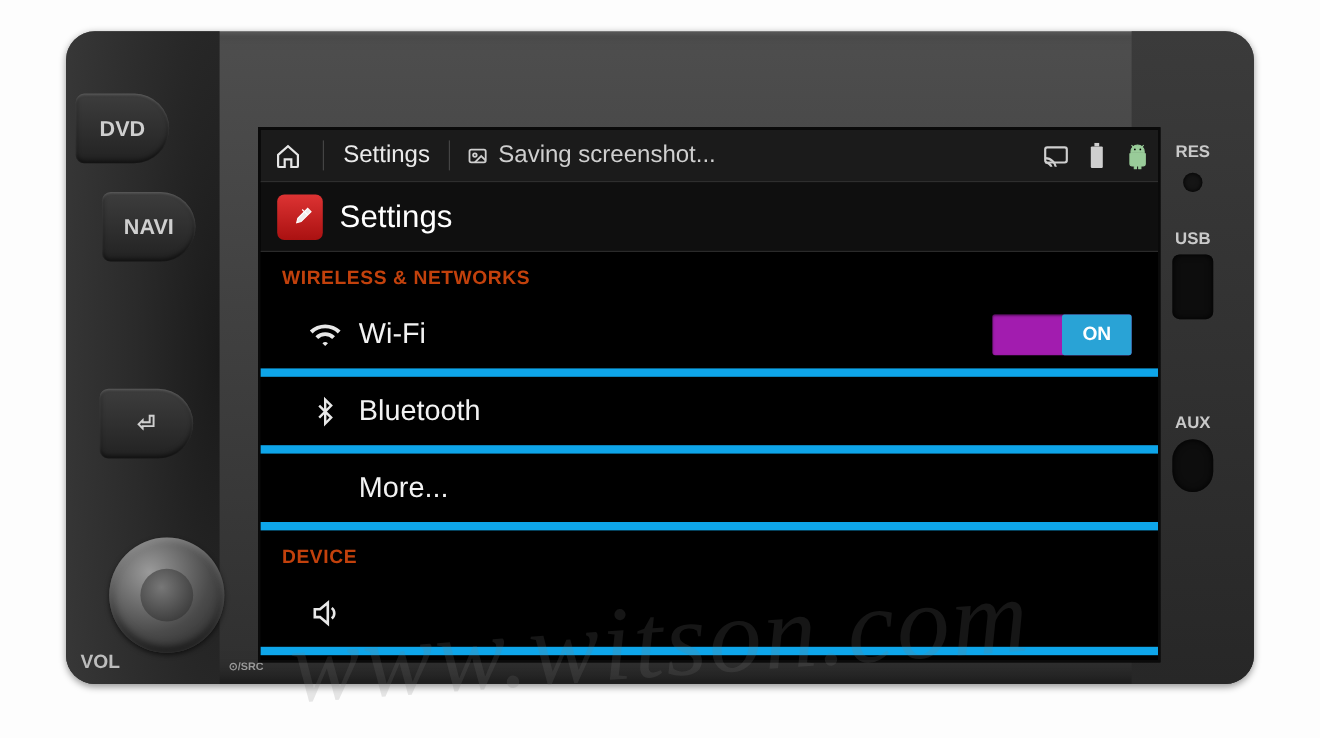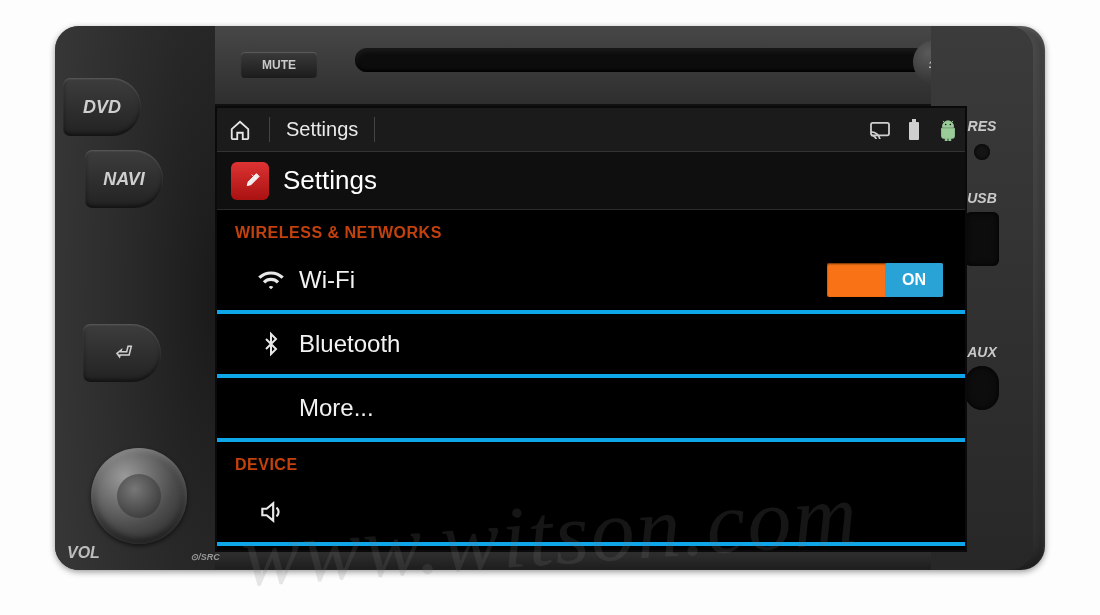--- a/index.html
+++ b/index.html
@@ -11,24 +11,23 @@
     position: absolute;
     left: 55px; top: 26px;
     width: 990px; height: 544px;
     background: linear-gradient(180deg,#4e4e4e,#2f2f2f);
     border-radius: 24px;
     box-shadow: inset 0 2px 4px rgba(255,255,255,.15), inset 0 -6px 18px rgba(0,0,0,.5), 0 2px 6px rgba(0,0,0,.4);
   }
   
   .left-panel {
     position: absolute;
-    left: 0; top: 0; width: 160px; height: 100%;
+    left: 0; top: 0; width: 128px; height: 100%;
     background: radial-gradient(120% 140% at 100% 50%, #1a1a1a 0%, #2a2a2a 45%, #3a3a3a 100%);
     border-radius: 24px 0 0 24px;
-    font-style: italic;
   }
   .curve-btn {
     position: absolute;
     width: 78px; height: 58px;
     background: linear-gradient(180deg,#3d3d3d,#222);
     color: #cfcfcf;
     font-size: 18px; font-weight: bold;
     display:flex;align-items:center;justify-content:center;
     border-radius: 10px 40px 40px 10px;
     text-align:center; line-height:1.05;
@@ -44,24 +43,23 @@
   }
   .knob::after{
     content:""; position:absolute; inset:26px; border-radius:50%;
     background: radial-gradient(circle at 40% 35%, #777, #2c2c2c);
   }
   .vol-lbl { position:absolute; bottom:8px; left:12px; font-size:16px; color:#bdbdbd; font-weight:bold;}
   .src-lbl { position:absolute; bottom:8px; left:134px; font-size:10px; color:#999; font-weight:bold; transform:scale(.9);}
 
   
   .right-panel {
-    position:absolute; right:12px; top:0; width:102px; height:100%;
+    position:absolute; right:0; top:0; width:102px; height:100%;
     background: linear-gradient(180deg,#3b3b3b,#272727);
     border-radius: 0 24px 24px 0;
-    font-style: italic;
   }
   .port-lbl { color:#c9c9c9; font-size:14px; font-weight:bold; text-align:center;}
   .slot {
     width:34px; height:54px; margin:6px auto 14px;
     background:#0d0d0d; border-radius:6px;
     box-shadow: inset 0 0 6px #000;
   }
 
   
   .top-strip{
@@ -124,26 +122,26 @@
   }
 
   .section-label{
     color:#c2410c; font-size:16px; letter-spacing:.5px;
     padding:14px 18px 8px; font-weight:bold;
   }
   .row{
     display:flex; align-items:center;
     height:64px; padding:0 22px 0 34px;
     color:#f2f2f2; font-size:24px;
-    border-bottom:4px solid #0ea5e9;
+    border-bottom:7px solid #0ea5e9;
   }
   .row .ricon{ width:40px; display:flex; justify-content:center;}
   .row .rlabel{ flex:1; padding-left:8px;}
   .toggle{
-    width:116px; height:34px; background:#f97316; position:relative; border-radius:2px;
+    width:116px; height:34px; background:#a21caf; position:relative; border-radius:2px;
     box-shadow:inset 0 1px 2px rgba(0,0,0,.6);
   }
   .toggle .sw{
     position:absolute; right:0; top:0; height:100%; width:58px;
     background:#29a3d6; color:#fff; font-size:16px; font-weight:bold;
     display:flex;align-items:center;justify-content:center;
     border-radius:2px;
   }
 
   
@@ -155,36 +153,27 @@
   }
 </style>
 </head>
 <body>
 
 <div class="canvas">
   <div class="unit">
 
     <div class="left-panel">
       <div class="curve-btn" style="left:8px; top:52px;">DVD</div>
-      <div class="curve-btn" style="left:30px; top:124px;">NAVI</div>
+      <div class="curve-btn" style="left:30px; top:134px;">NAVI</div>
       <div class="curve-btn" style="left:28px; top:298px;">⏎</div>
       <div class="knob"></div>
       <div class="vol-lbl">VOL</div>
       <div class="src-lbl">⊙/SRC</div>
     </div>
 
-    <div class="top-strip">
-      <div class="mute-btn">MUTE</div>
-      <div class="cd-slot"></div>
-      <div class="eject">
-        <svg width="18" height="18" viewBox="0 0 24 24" fill="#bbb">
-            <path d="M12 4l8 10H4zM4 18h16v2H4z"></path>
-          </svg>
-      </div>
-    </div>
 
     <div class="right-panel">
       <div style="height:92px"></div>
       <div class="port-lbl">RES</div>
       <div style="width:16px;height:16px;border-radius:50%;background:#151515;margin:10px auto 30px;box-shadow:inset 0 0 4px #000"></div>
       <div class="port-lbl">USB</div>
       <div class="slot"></div>
       <div style="height:64px"></div>
       <div class="port-lbl">AUX</div>
       <div class="slot" style="height:44px;border-radius:22px"></div>
@@ -194,20 +183,28 @@
 
       <div class="statusbar">
         <div class="sb-btn">
           <svg width="22" height="22" viewBox="0 0 24 24" fill="none" stroke="#e6e6e6" stroke-width="2">
               <path d="M3 11l9-8 9 8v10a1 1 0 0 1-1 1h-5v-7h-6v7H4a1 1 0 0 1-1-1z"></path>
             </svg>
         </div>
         <div class="sb-divider"></div>
         <div class="sb-title">Settings</div>
         <div class="sb-divider"></div>
+        <div class="sb-notif">
+          <svg width="18" height="18" viewBox="0 0 24 24" fill="none" stroke="#cfcfcf" stroke-width="2">
+              <rect x="3" y="5" width="18" height="14" rx="2"></rect>
+              <circle cx="9" cy="11" r="2"></circle>
+              <path d="M21 17l-5-5-7 7"></path>
+            </svg>
+          <span>Saving screenshot...</span>
+        </div>
         <div class="sb-spacer"></div>
         <div class="sb-icon">
           <svg width="22" height="18" viewBox="0 0 24 20" fill="none" stroke="#cfcfcf" stroke-width="2">
               <rect x="2" y="2" width="20" height="14" rx="2"></rect>
               <path d="M2 16a6 6 0 0 1 6 6M2 12a10 10 0 0 1 10 10" fill="none"></path>
             </svg>
         </div>
         <div class="sb-icon">
           <svg width="14" height="22" viewBox="0 0 14 22" fill="#cfcfcf">
               <rect x="2" y="3" width="10" height="18" rx="1"></rect>

